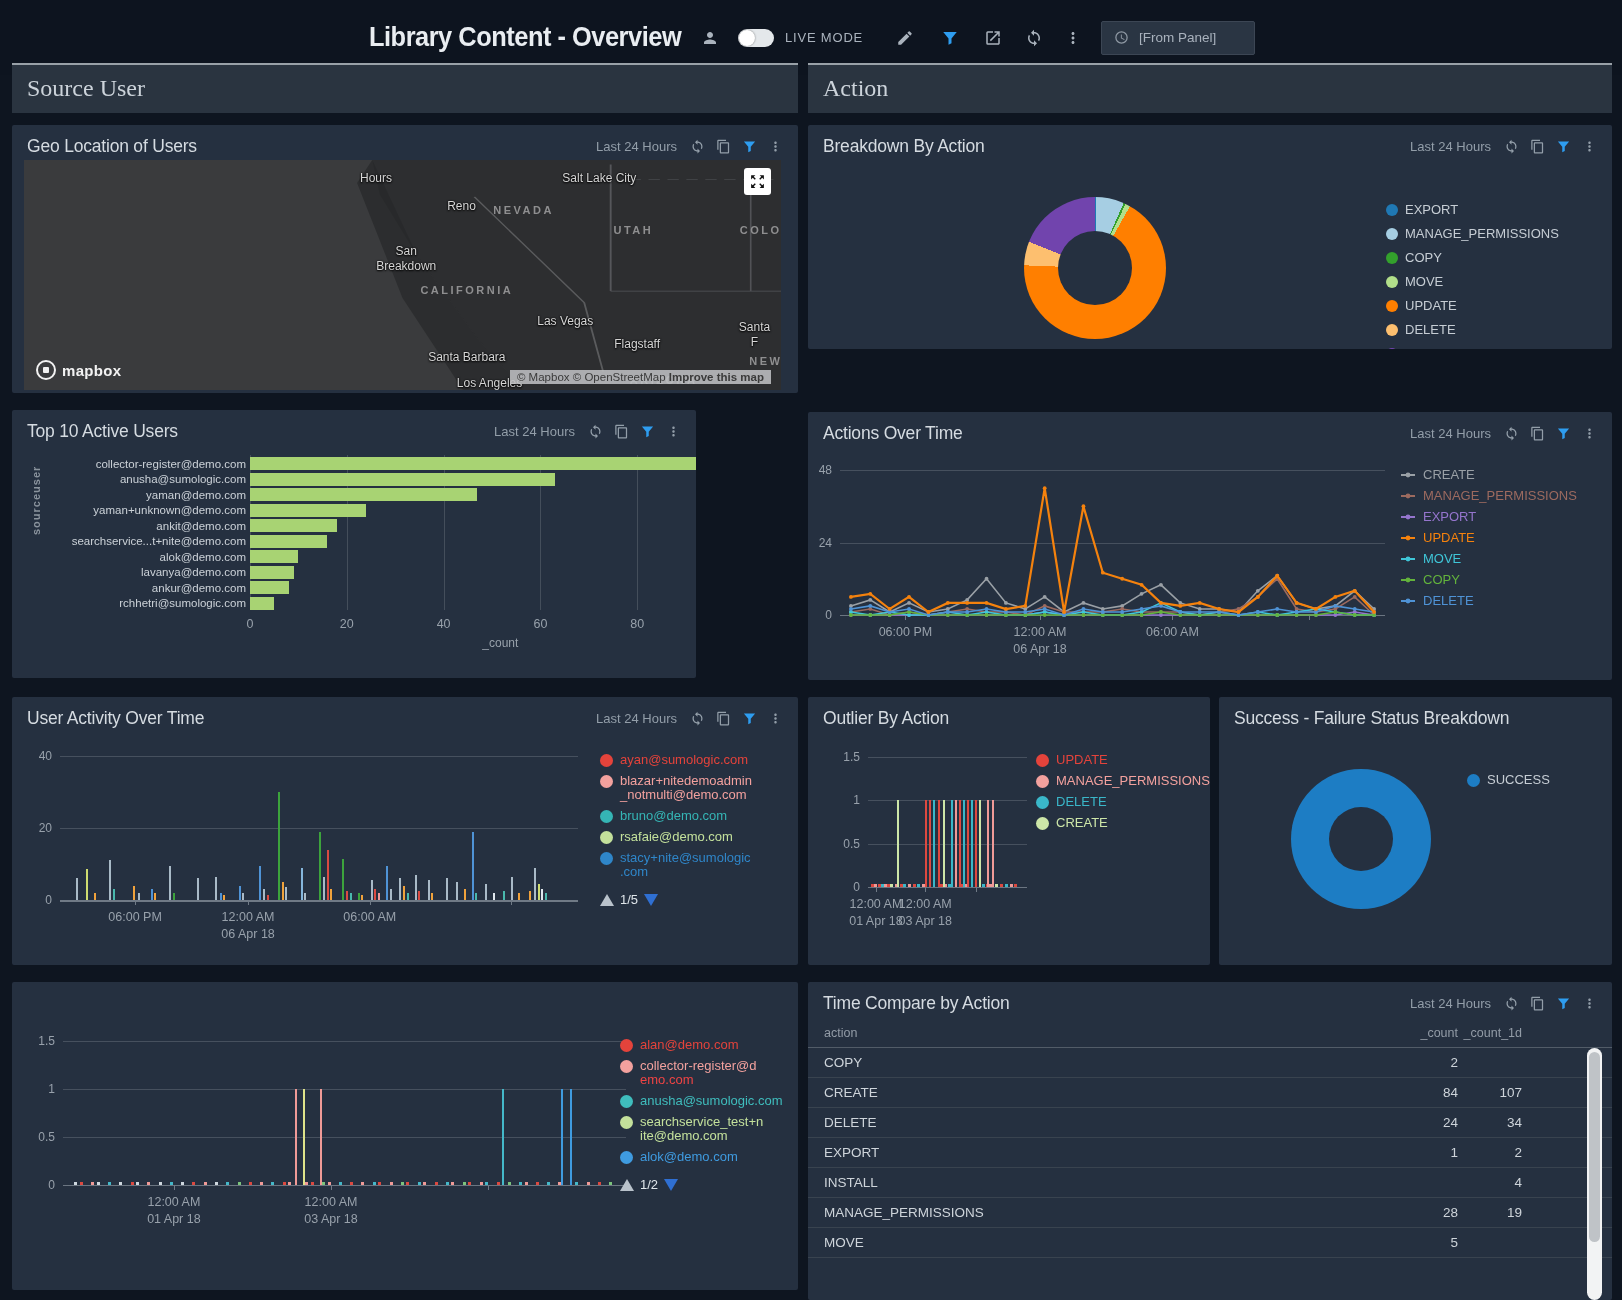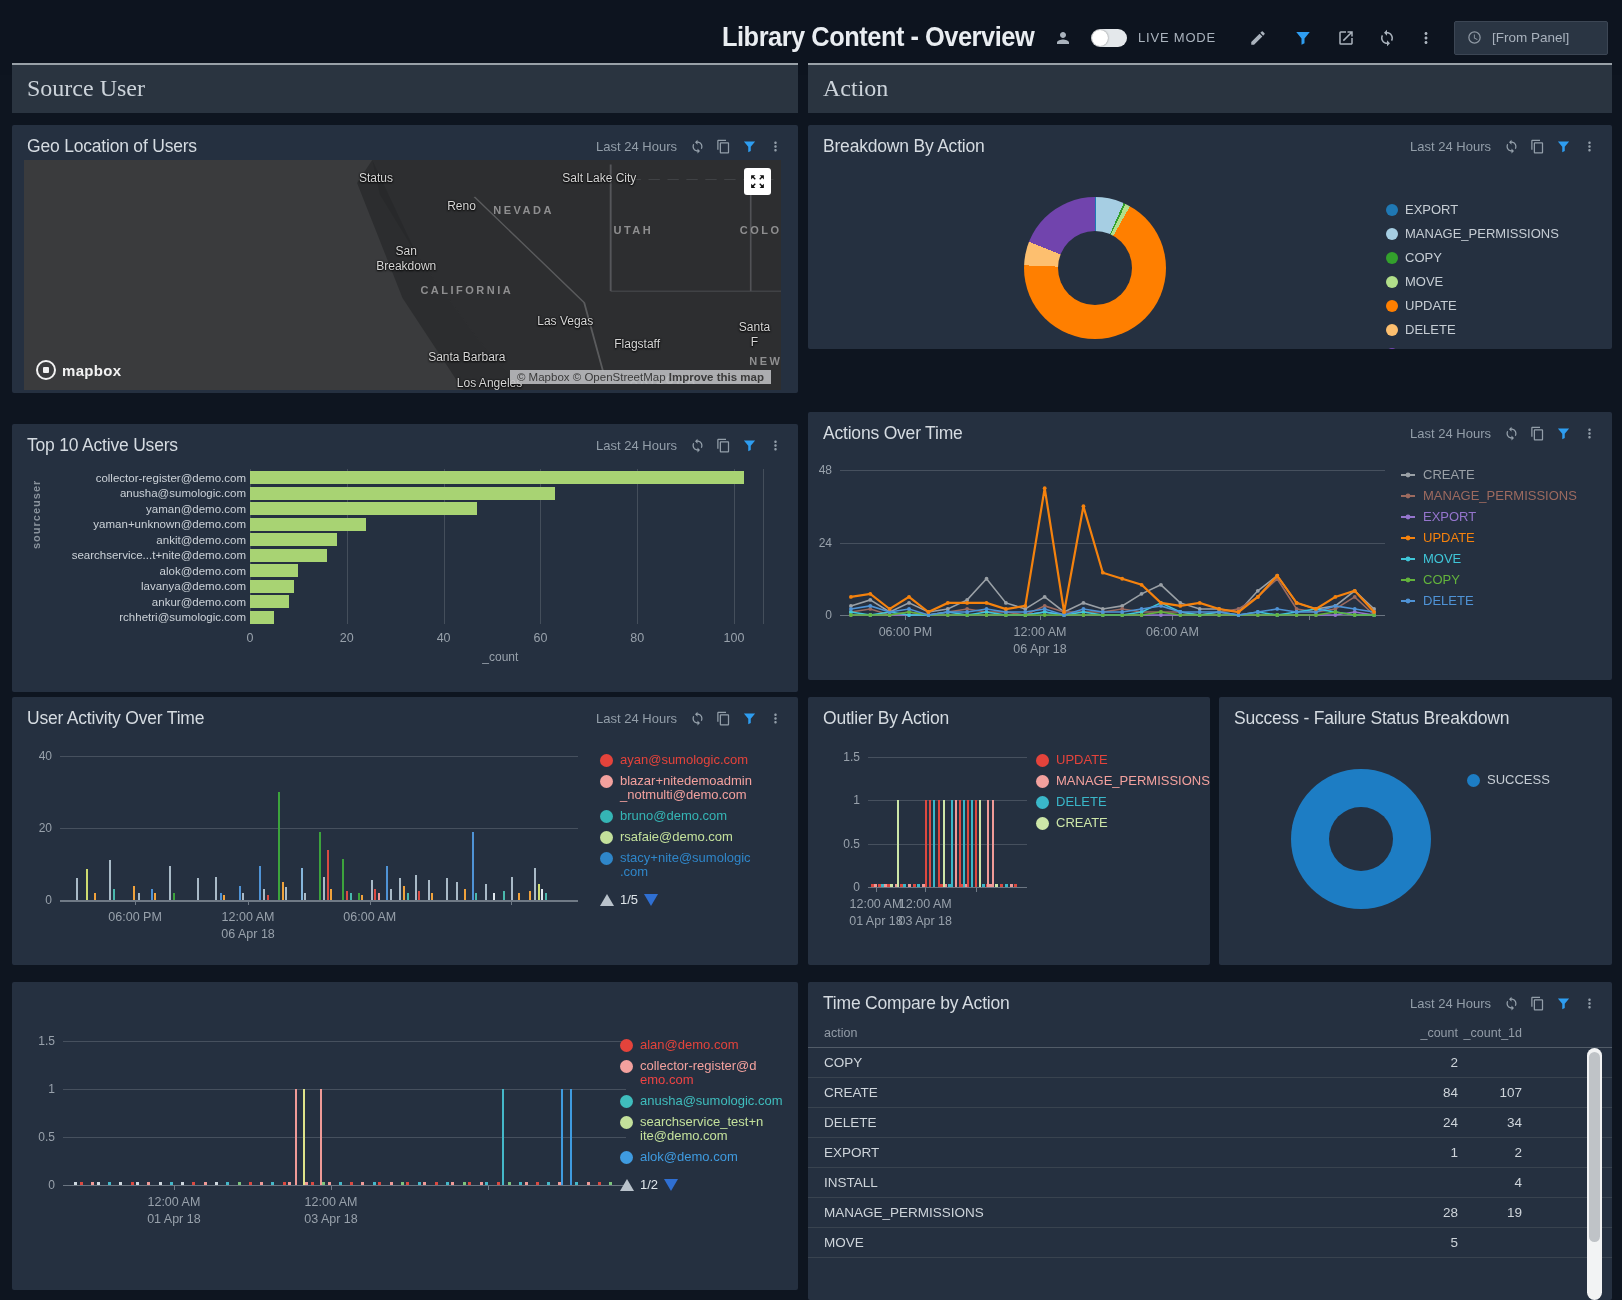--- a/index.html
+++ b/index.html
@@ -1,19 +1,19 @@
 <!DOCTYPE html>
 <html><head>
 <meta charset="utf-8">
 <style>
   html,body{margin:0;padding:0;background:#0e1520;width:1622px;height:1300px;overflow:hidden;
     font-family:"Liberation Sans",sans-serif;-webkit-font-smoothing:antialiased;}
   .page{position:relative;width:1622px;height:1300px;background:#0e1520;}
   
-  .topbar{position:absolute;left:0;top:0;width:1622px;height:75px;background:#0d141f;display:flex;align-items:center;justify-content:flex-end;}
+  .topbar{position:absolute;left:0;top:0;width:1622px;height:75px;background:#0d141f;display:flex;align-items:center;justify-content:center;}
   .topbar h1{margin:0 0 0 16px;font-size:27px;font-weight:bold;color:#e9edf1;letter-spacing:-.5px;transform:scaleX(.94);transform-origin:left center;}
   .tb-controls{display:flex;align-items:center;gap:19px;margin-right:14px;}
   .tb-controls .icon{width:18px;height:18px;display:inline-flex;}
   .icon svg{width:100%;height:100%;}
   .toggle{width:36px;height:18px;border-radius:10px;background:#e4e8eb;position:relative;display:inline-block;}
   .toggle .knob{position:absolute;left:1px;top:1px;width:16px;height:16px;border-radius:50%;background:#ffffff;box-shadow:0 0 2px rgba(0,0,0,.5);}
   .livemode{color:#aab3bd;font-size:13px;letter-spacing:.8px;margin-left:-8px;}
   .from-panel{display:flex;align-items:center;gap:10px;background:#2a3543;border:1px solid #3c4654;border-radius:2px;height:32px;padding:0 12px;min-width:128px;color:#a9b2bd;font-size:13.5px;}
   .from-panel .icon{width:15px;height:15px;}
   
@@ -158,21 +158,21 @@
     <div class="map" id="map">
         <svg class="terrain" viewBox="0 0 100 100" preserveAspectRatio="none">
           <polygon points="46,0 100,0 100,100 66,100 60,78 52,42 47,15" fill="#2d2e30"></polygon>
           <polygon points="46,0 52,42 60,78 66,100 58,100 50,60 44,10" fill="#27282a" opacity="0.7"></polygon>
           <polyline points="59.5,16 74,62 76.5,92" fill="none" stroke="#5a5b5d" stroke-width="0.25"></polyline>
           <line x1="77.5" y1="2" x2="77.5" y2="57" stroke="#55565a" stroke-width="0.25"></line>
           <line x1="77.5" y1="57" x2="100" y2="57" stroke="#55565a" stroke-width="0.25"></line>
           <line x1="80" y1="8.5" x2="100" y2="8.5" stroke="#55565a" stroke-width="0.22" stroke-dasharray="1.5,1"></line>
           <line x1="96" y1="8.5" x2="96" y2="57" stroke="#515256" stroke-width="0.22"></line>
         </svg>
-        <div class="maplabel" style="left: 46.5%; top: 8%;">Status</div>
+        <div class="maplabel" style="left: 46.5%; top: 8%;">Hours</div>
         <div class="maplabel" style="left: 76%; top: 8%;">Salt Lake City</div>
         <div class="maplabel" style="left: 57.8%; top: 20%;">Reno</div>
         <div class="maplabel" style="left: 50.5%; top: 43%;">San
 Breakdown</div>
         <div class="maplabel" style="left: 71.5%; top: 70%;">Las Vegas</div>
         <div class="maplabel" style="left: 58.5%; top: 85.5%;">Santa Barbara</div>
         <div class="maplabel" style="left: 81%; top: 80%;">Flagstaff</div>
         <div class="maplabel" style="left: 61.5%; top: 97%;">Los Angeles</div>
         <div class="maplabel" style="left: 96.5%; top: 76%;">Santa F</div>
         <div class="maplabel state" style="left: 66%; top: 22%;">NEVADA</div>
@@ -257,21 +257,21 @@
         </div>
         <div class="lg-row">
           <span class="lg-dot" style="background: rgb(113, 68, 173); width: 12px; height: 12px;"></span>
           <span class="lg-lines">
             <span>CREATE</span>
           </span>
         </div>
       </div>
   </section>
 
-  <section class="panel" style="left:12px;top:424px;width:786px;height:268px;">
+  <section class="panel" style="left:12px;top:410px;width:684px;height:268px;">
     <div class="phead">
       <span class="ptitle">Top 10 Active Users</span>
       <div class="pctrl">
           <span class="trange">Last 24 Hours</span>
           <span class="icon"><svg viewBox="0 0 24 24">
               <path d="M12 4V1L8 5l4 4V6c3.31 0 6 2.69 6 6 0 1.01-.25 1.97-.7 2.8l1.46 1.46A7.93 7.93 0 0 0 20 12c0-4.42-3.58-8-8-8zm0 14c-3.31 0-6-2.69-6-6 0-1.01.25-1.97.7-2.8L5.24 7.74A7.93 7.93 0 0 0 4 12c0 4.42 3.58 8 8 8v3l4-4-4-4v3z" fill="#939ea9"></path>
             </svg></span>
           <span class="icon"><svg viewBox="0 0 24 24">
               <path d="M16 1H4c-1.1 0-2 .9-2 2v14h2V3h12V1zm3 4H8c-1.1 0-2 .9-2 2v14c0 1.1.9 2 2 2h11c1.1 0 2-.9 2-2V7c0-1.1-.9-2-2-2zm0 16H8V7h11v14z" fill="#939ea9"></path>
             </svg></span>

